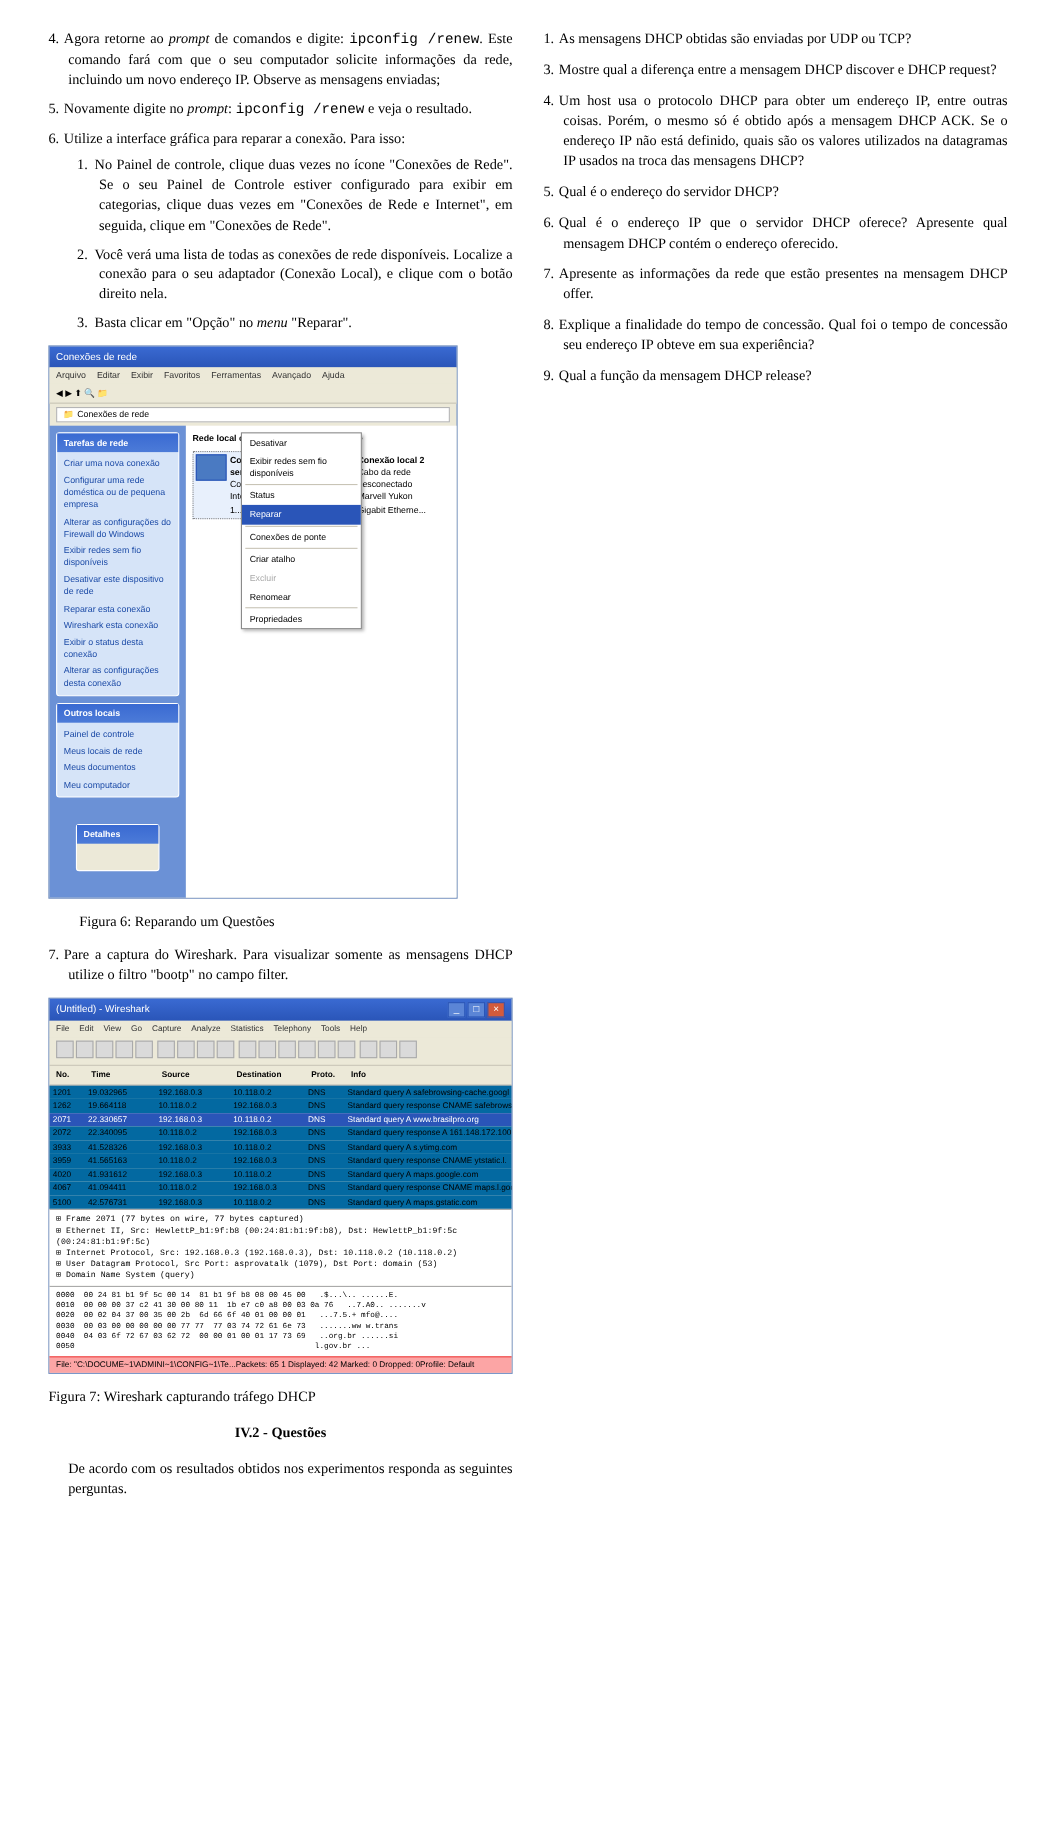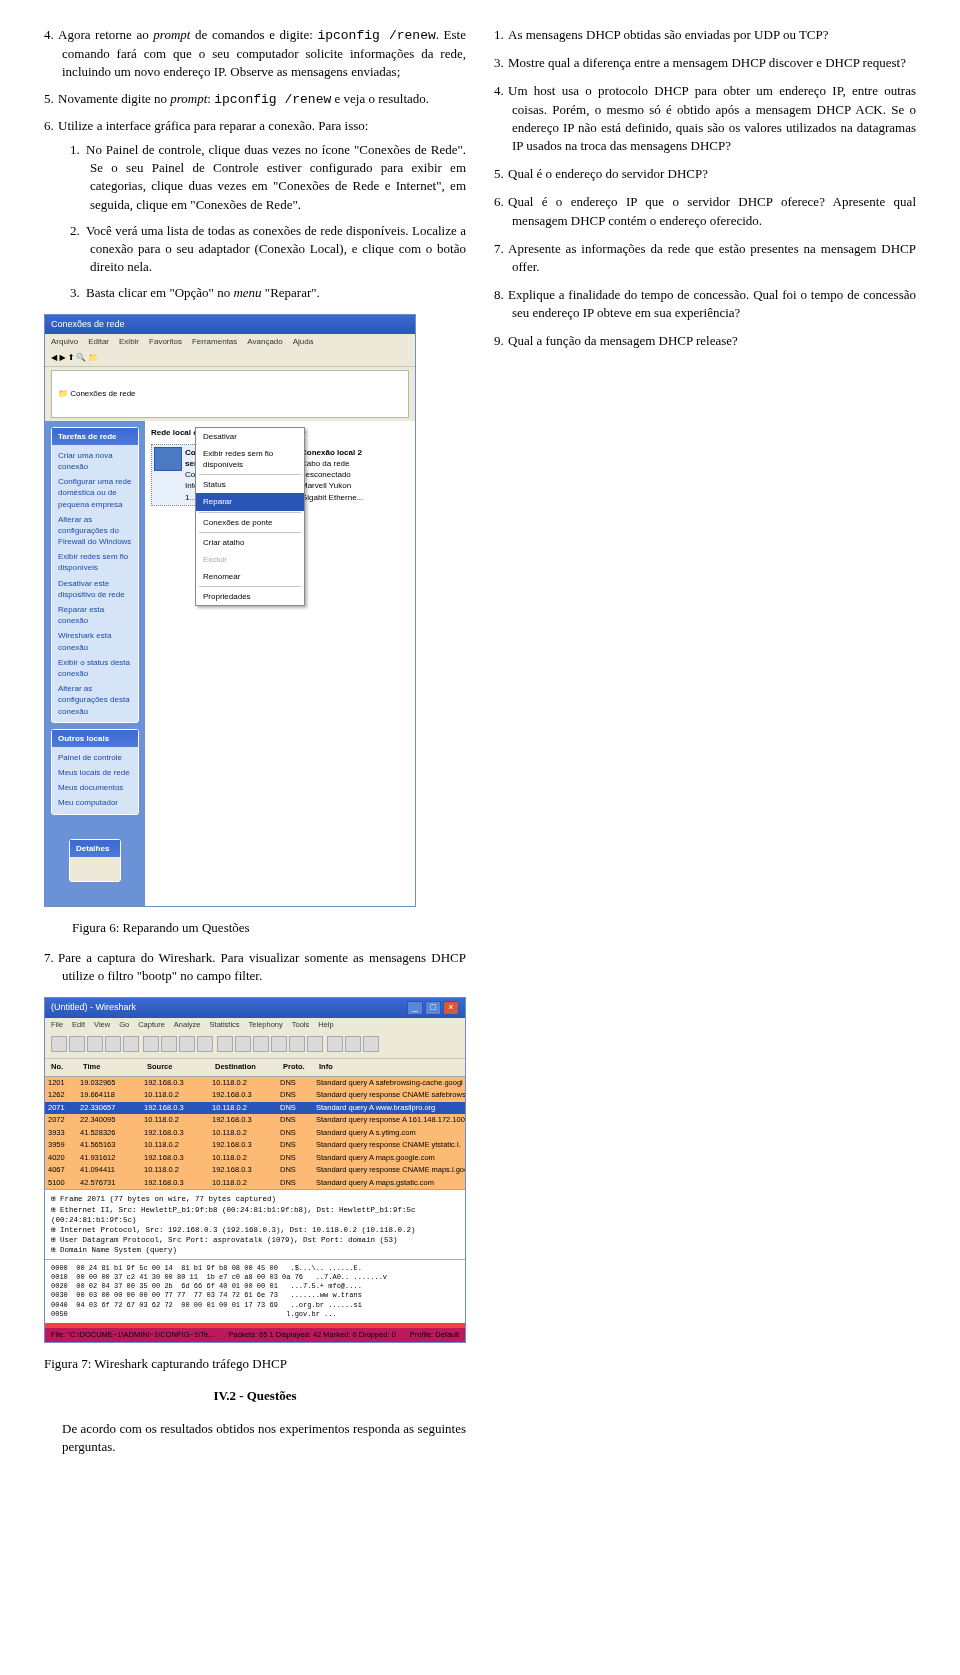--- a/index.html
+++ b/index.html
@@ -20,23 +20,23 @@
 .figcap{margin:8px 0 12px 28px}
 .section-title{font-weight:bold;text-align:center;margin:14px 0}
 .after{margin-top:6px;padding-left:18px;text-align:justify}
 
 
 .f6{width:370px;border:1px solid #6e8ec7;font-family:Tahoma,Arial,sans-serif;font-size:8px;background:#ece9d8}
 .f6 .titlebar{background:linear-gradient(#3a6ad2,#2a55b8);color:#fff;padding:3px 6px;font-size:9px}
 .f6 .menubar{background:#ece9d8;padding:2px 6px;color:#333}
 .f6 .menubar span{margin-right:10px}
 .f6 .toolbar{background:#ece9d8;padding:3px 6px;border-bottom:1px solid #c8c4b6}
-.f6 .addr{background:#fff;border:1px solid #b5b5b5;padding:17px 6px;margin:3px 6px}
+.f6 .addr{background:#fff;border:1px solid #b5b5b5;padding:0 6px;margin:3px 6px}
 .f6 .body{display:flex;align-items:stretch}
-.f6 .side{width:100px;background:#6b91d6;padding:0}
+.f6 .side{width:124px;background:#6b91d6;padding:0}
 .f6 .panel{background:#d6e4f8;border:1px solid #fff;margin:6px;border-radius:3px}
 .f6 .panel .ph{background:linear-gradient(#3a6ad2,#4c7bd8);color:#fff;padding:3px 6px;font-weight:bold;font-size:8px}
 .f6 .panel ul{list-style:none;margin:0;padding:3px 6px}
 .f6 .panel ul li{padding:2px 0;color:#1b4aa6}
 .f6 .main{flex:1;background:#fff;padding:6px}
 .f6 .grouplabel{font-weight:bold;margin-bottom:6px}
 .f6 .conns{display:flex;gap:10px}
 .f6 .conn{width:100px;border:1px solid transparent;padding:2px;position:relative}
 .f6 .conn.sel{border:1px dotted #888;background:#e8f0fc}
 .f6 .conn .ic{width:26px;height:22px;background:#4a7ac2;border:1px solid #2a55b8;display:inline-block;vertical-align:top}
@@ -57,25 +57,25 @@
 .f7 .titlebar .wbtn span.x{background:#d35b3c}
 .f7 .menubar{background:#ece9d8;padding:2px 6px;color:#333}
 .f7 .menubar span{margin-right:9px}
 .f7 .tbar{background:#ece9d8;padding:3px 6px;border-bottom:1px solid #c8c4b6}
 .f7 .tbar .b{display:inline-block;width:14px;height:14px;background:#dadada;border:1px solid #aaa;margin-right:2px}
 .f7 .filter{background:#ece9d8;padding:3px 6px;border-bottom:1px solid #c8c4b6}
 .f7 .filter input{width:150px;font-size:7.5px;padding:1px 3px;border:1px solid #8fb58f;background:#e6ffe6}
 .f7 .pkthdr{background:#ece9d8;display:flex;padding:2px 3px;font-weight:bold;border-bottom:1px solid #aaa}
 .f7 .pkthdr div,.f7 .pktrow div{padding:1px 3px;white-space:nowrap;overflow:hidden}
 .f7 .c1{width:26px}.f7 .c2{width:58px}.f7 .c3{width:62px}.f7 .c4{width:62px}.f7 .c5{width:30px}.f7 .c6{flex:1}
-.f7 .pktrow{display:flex;background:#fdba74}
+.f7 .pktrow{display:flex;background:#0369a1}
 .f7 .pktrow.sel{background:#2a55b8;color:#fff}
 .f7 .tree{background:#fff;border-top:1px solid #aaa;padding:4px 6px;font-family:'Courier New',monospace;font-size:7.5px;line-height:1.35}
 .f7 .hex{background:#fff;border-top:1px solid #aaa;padding:4px 6px;font-family:'Courier New',monospace;font-size:7px;line-height:1.3;white-space:pre}
-.f7 .status{background:#be185d;padding:2px 6px;border-top:5px solid #ef4444;display:flex;justify-content:space-between}
+.f7 .status{background:#fca5a5;padding:2px 6px;border-top:1px solid #ef4444;display:flex;}
 </style>
 </head>
 <body>
 
 <div class="cols">
 <div class="col">
 <ol class="num4">
 <li><span class="n">4.</span><span>Agora retorne ao </span><span class="it">prompt</span><span> de comandos e digite: </span><span class="tt">ipconfig /renew</span><span>. Este comando fará com que o seu computador solicite informações da rede, incluindo um novo endereço IP. Observe as mensagens enviadas;</span></li>
 <li><span class="n">5.</span><span>Novamente digite no </span><span class="it">prompt</span><span>: </span><span class="tt">ipconfig /renew</span><span> e veja o resultado.</span></li>
 <li><span class="n">6.</span><span>Utilize a interface gráfica para reparar a conexão. Para isso:</span>

